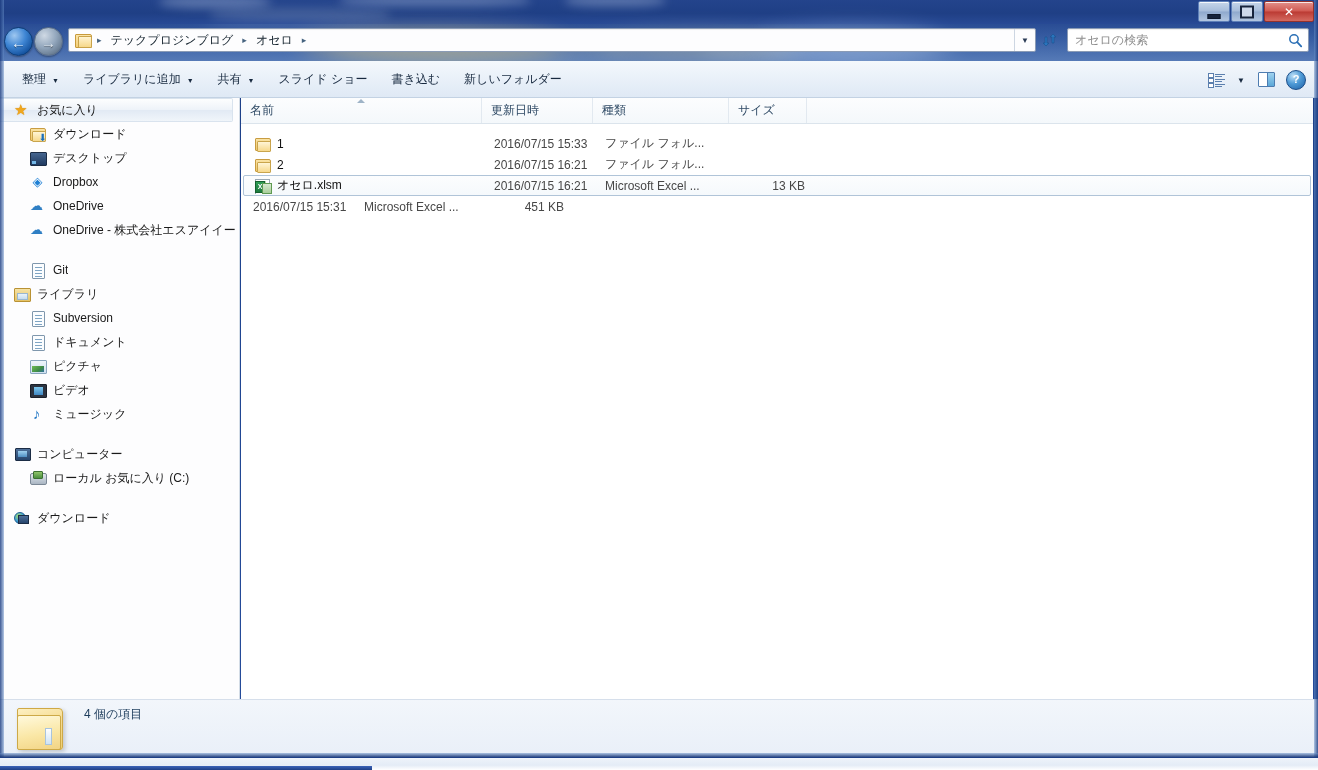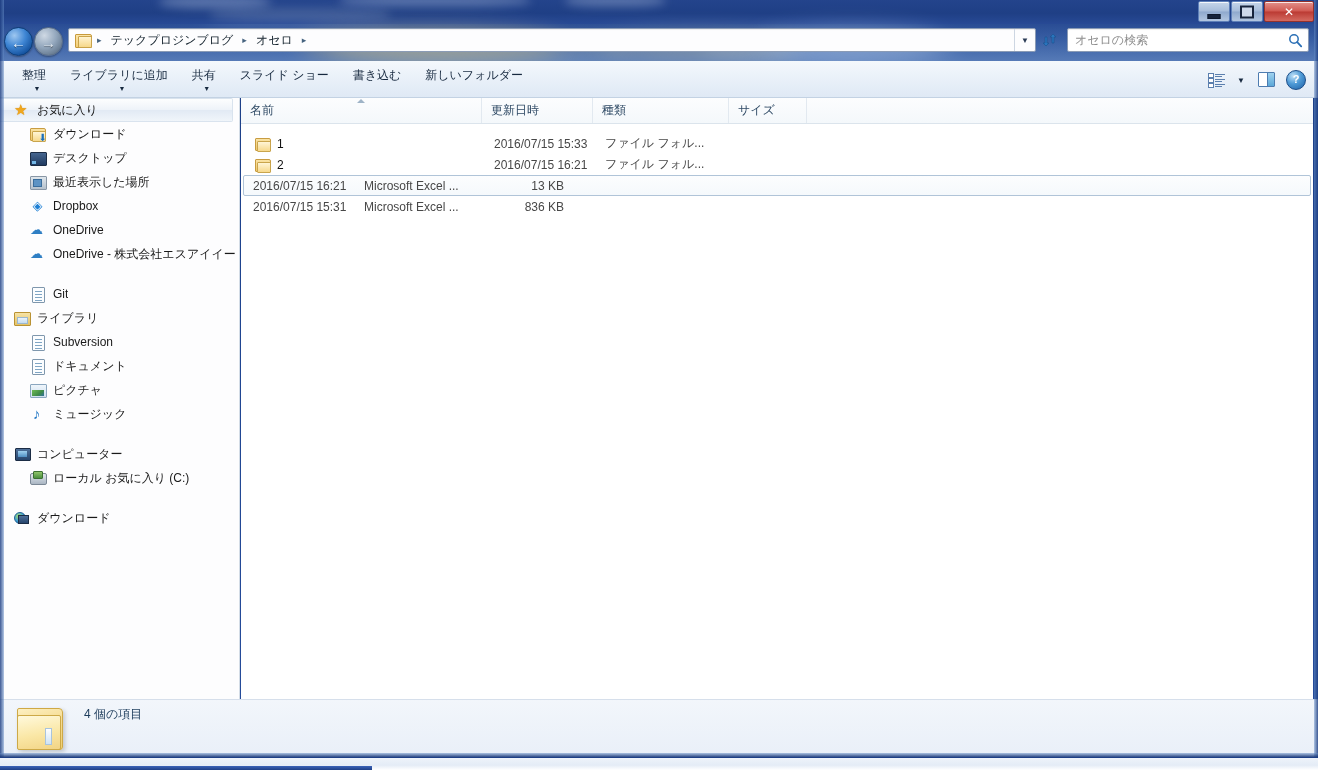--- a/index.html
+++ b/index.html
@@ -294,21 +294,20 @@
     align-items: center;
   }
   .tb-btn {
     display: flex;
     align-items: center;
     height: 25px;
     padding: 0 11px;
     border-radius: 3px;
     border: 1px solid transparent;
     white-space: nowrap;
-    flex-direction: column;
   }
   .tb-label {
     font-size: 12px;
     color: #17293f;
   }
   .tb-caret {
     font-size: 7px;
     color: #17293f;
     margin-left: 6px;
     position: relative;
@@ -956,26 +955,20 @@
         <span class="nav-label">ダウンロード</span>
       </div>
       <div class="nav-item child">
         <div class="nav-ico">
             <div class="ic-monitor"></div>
           </div>
         <span class="nav-label">デスクトップ</span>
       </div>
       <div class="nav-item child">
         <div class="nav-ico">
-            <div class="ic-recent"></div>
-          </div>
-        <span class="nav-label">最近表示した場所</span>
-      </div>
-      <div class="nav-item child">
-        <div class="nav-ico">
             <div class="ic-dropbox">◈</div>
           </div>
         <span class="nav-label">Dropbox</span>
       </div>
       <div class="nav-item child">
         <div class="nav-ico">
             <div class="ic-cloud">☁</div>
           </div>
         <span class="nav-label">OneDrive</span>
       </div>
@@ -1031,20 +1024,26 @@
               </div>
             </div>
         </div>
         <span class="nav-label">ドキュメント</span>
       </div>
       <div class="nav-item child">
         <div class="nav-ico">
             <div class="ic-pic"></div>
           </div>
         <span class="nav-label">ピクチャ</span>
+      </div>
+      <div class="nav-item child">
+        <div class="nav-ico">
+            <div class="ic-vid"></div>
+          </div>
+        <span class="nav-label">ビデオ</span>
       </div>
       <div class="nav-item child">
         <div class="nav-ico">
             <div class="ic-music">♪</div>
           </div>
         <span class="nav-label">ミュージック</span>
       </div>
 
       <div class="nav-spacer"></div>
 
@@ -1118,29 +1117,39 @@
                 </div>
             </div>
             <span class="nm">2</span>
           </div>
           <div class="cell date">2016/07/15 16:21</div>
           <div class="cell type">ファイル フォル...</div>
           <div class="cell size"></div>
         </div>
 
         <div class="file-row selected">
+          <div class="cell name">
+            <div class="xls-ico">
+              <div class="sheet">
+                  <div class="grid"></div>
+                </div>
+              <div class="xtab">X</div>
+              <div class="macro"></div>
+            </div>
+            <span class="nm">オセロ.xlsm</span>
+          </div>
           <div class="cell date">2016/07/15 16:21</div>
           <div class="cell type">Microsoft Excel ...</div>
           <div class="cell size">13 KB</div>
         </div>
 
         <div class="file-row">
           <div class="cell date">2016/07/15 15:31</div>
           <div class="cell type">Microsoft Excel ...</div>
-          <div class="cell size">836 KB</div>
+          <div class="cell size">451 KB</div>
         </div>
 
       </div>
     </div>
 
     <div id="status-bar">
       <div id="status-folder-icon">
         <div class="tab"></div>
         <div class="front"></div>
         <div class="sliver"></div>

